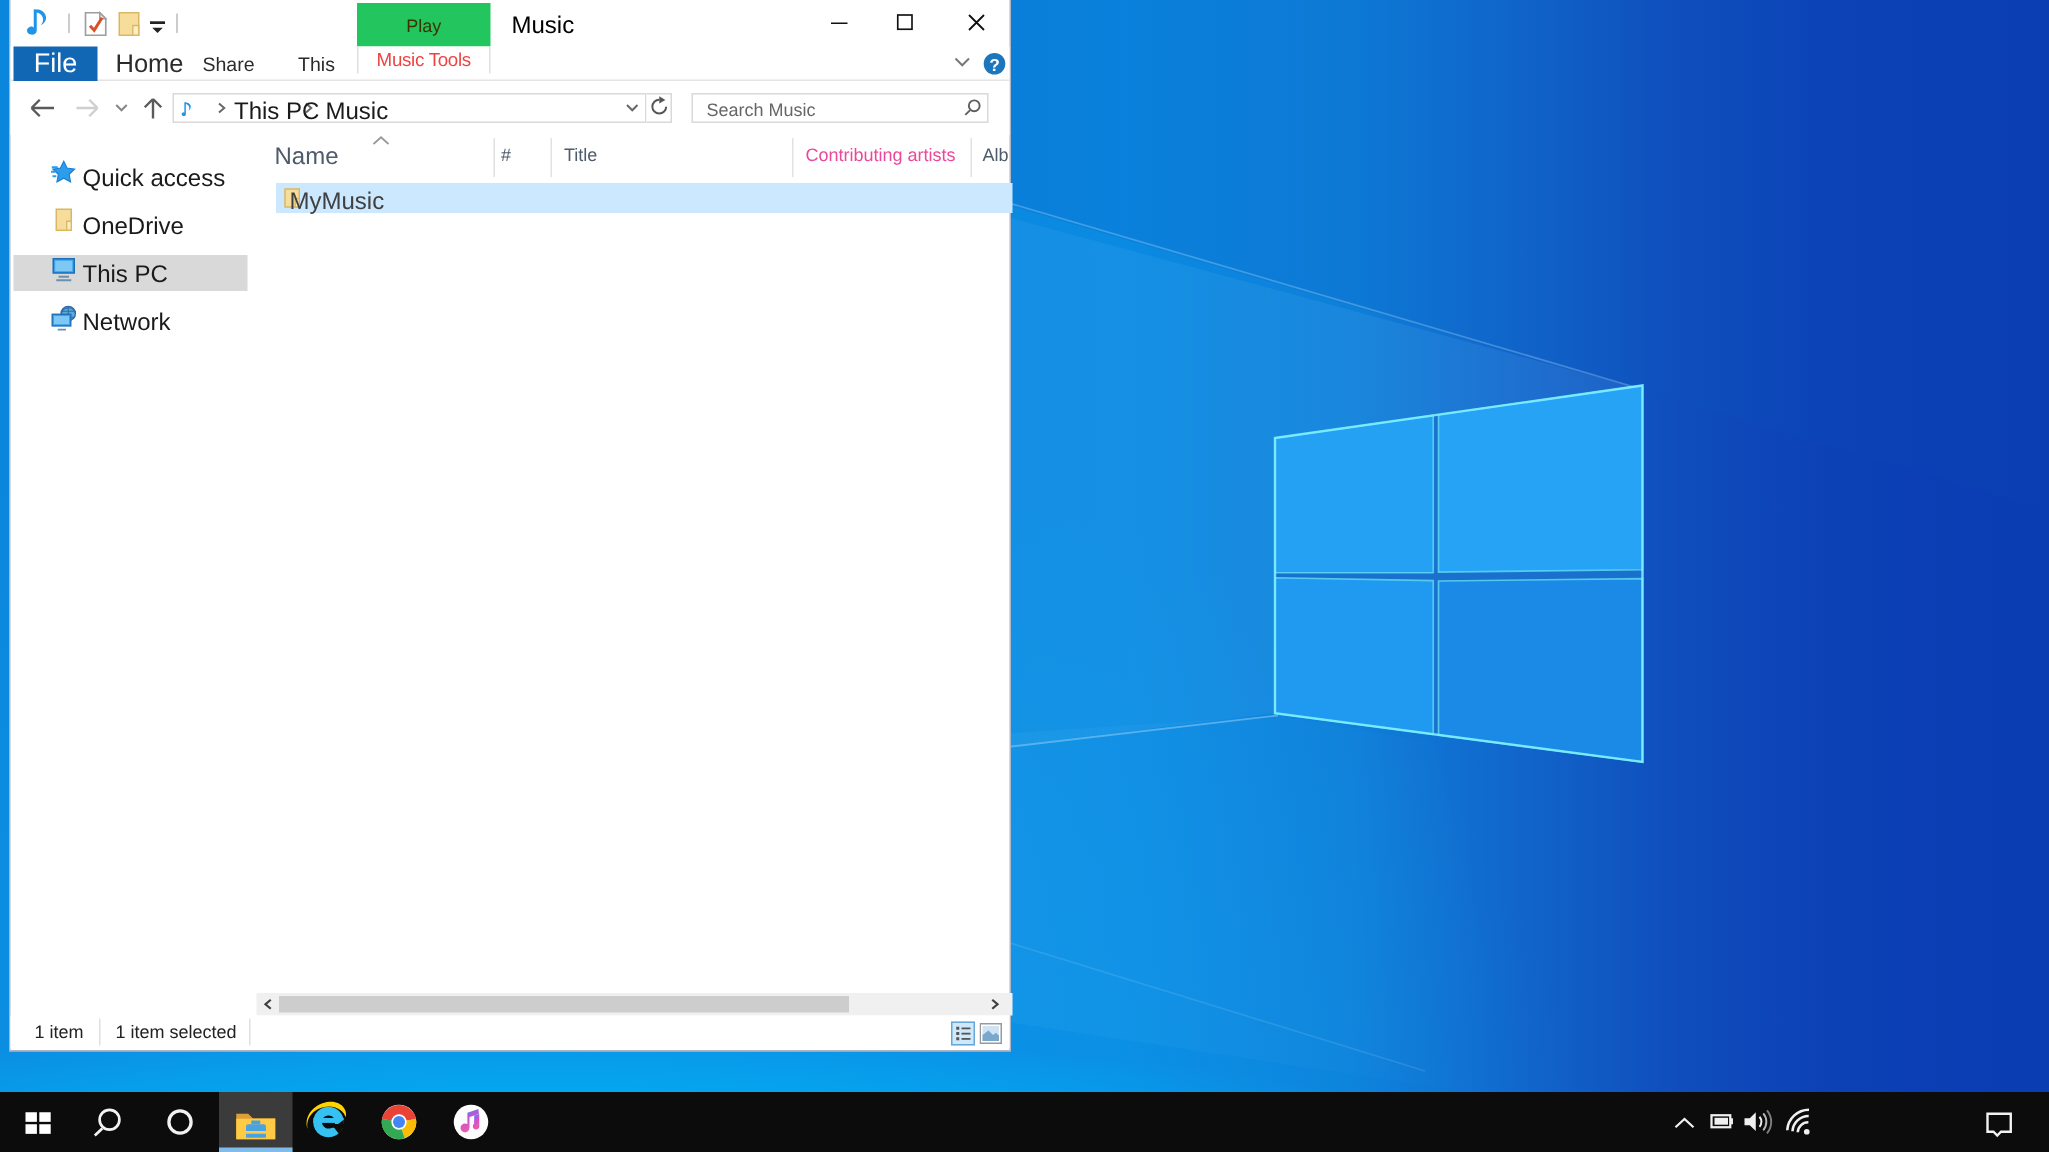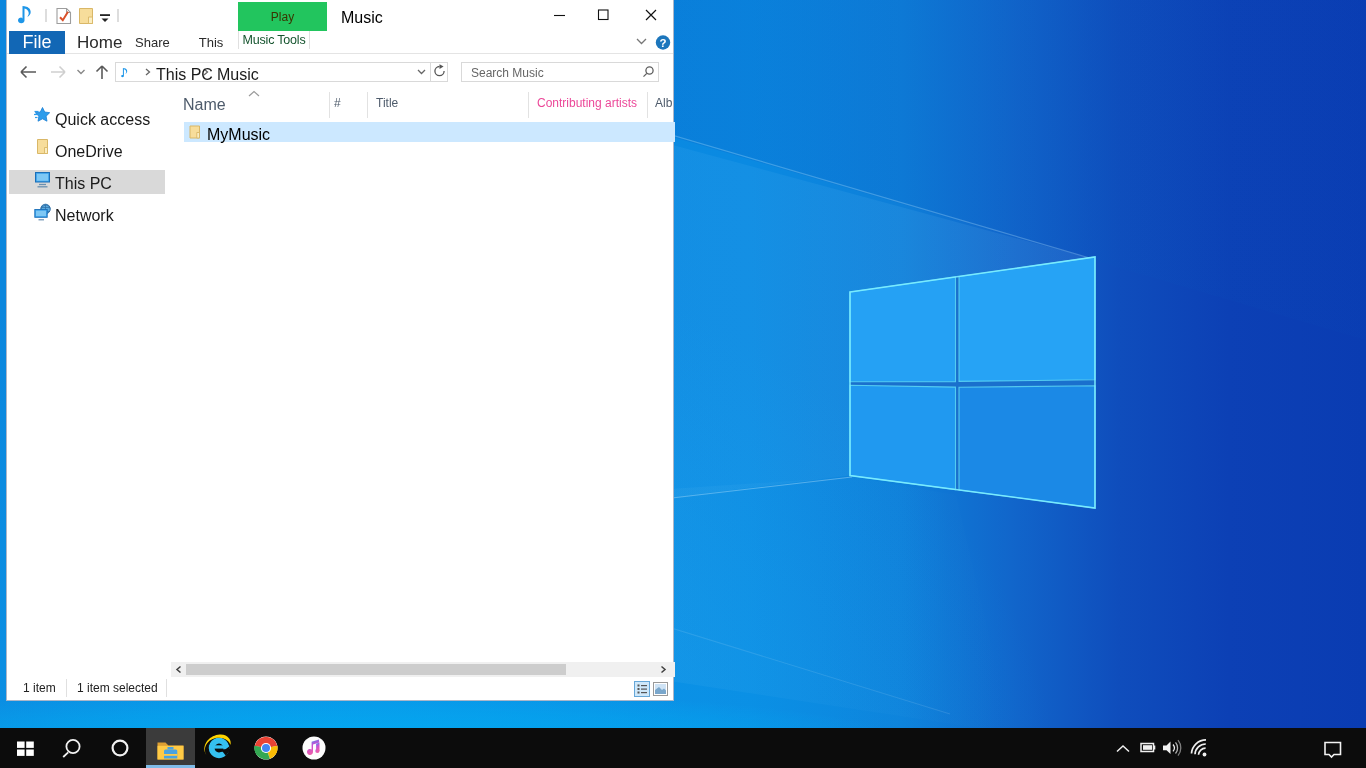--- a/index.html
+++ b/index.html
@@ -186,21 +186,21 @@
 <line x1="7" y1="15.5" x2="18" y2="15.5" stroke="#111" stroke-width="1.1"></line>
 <rect x="51.5" y="10" width="9.5" height="9.5" fill="none" stroke="#111" stroke-width="1.1"></rect>
 <path d="M99 10 L109 20 M109 10 L99 20" stroke="#111" stroke-width="1.2" fill="none"></path>
 </svg>
 
 <div class="abs" style="left:0;top:31px;width:666px;height:23px;background:#fff;border-bottom:1px solid #e4e4e4"></div>
 <div class="abs" style="left:2px;top:31px;width:56px;height:23px;background:#1267b5;color:#fff;font-size:18px;text-align:center;line-height:23px">File</div>
 <div class="abs" style="left:70px;top:31px;width:34px;height:23px;font-size:17px;color:#2b2b2b;text-align:right;line-height:24px">Home</div>
 <div class="abs" style="left:128px;top:31px;width:34px;height:23px;font-size:13px;color:#2b2b2b;text-align:left;line-height:24px">Share</div>
 <div class="abs" style="left:188px;top:31px;width:32px;height:23px;font-size:13px;color:#2b2b2b;text-align:center;line-height:24px">This</div>
-<div class="abs" style="left:231px;top:31px;width:72px;height:18px;border-left:1px solid #e0e0e0;border-right:1px solid #e0e0e0;font-size:12.5px;letter-spacing:-0.2px;color:#14532d;text-align:center;line-height:19px">Music Tools</div>
+<div class="abs" style="left:231px;top:31px;width:89px;height:18px;border-left:1px solid #e0e0e0;border-right:1px solid #e0e0e0;font-size:12.5px;letter-spacing:-0.2px;color:#ef4444;text-align:center;line-height:19px">Music Tools</div>
 <svg class="abs" style="left:626px;top:33px" width="40" height="19" viewBox="0 0 40 19">
 <path d="M4 6 L8.5 10.5 L13 6" stroke="#777" stroke-width="1.3" fill="none"></path>
 <circle cx="30" cy="9.5" r="7.2" fill="#1c76bc"></circle>
 <text x="30" y="14" font-size="11.5" font-weight="bold" fill="#fff" text-anchor="middle" font-family="Liberation Sans">?</text>
 </svg>
 
 <div class="abs" style="left:0;top:54px;width:666px;height:36px;background:#fff"></div>
 <svg class="abs" style="left:0;top:54px" width="110" height="36" viewBox="0 0 110 36">
 <path d="M14 18 L29 18 M14 18 L19.5 12.5 M14 18 L19.5 23.5" stroke="#5a5a5a" stroke-width="1.6" fill="none"></path>
 <path d="M44 18 L58 18 M58 18 L52.5 12.5 M58 18 L52.5 23.5" stroke="#cfcfcf" stroke-width="1.6" fill="none"></path>
@@ -270,21 +270,21 @@
 <div class="abs" style="left:322px;top:92px;width:1px;height:26px;background:#e2e2e2"></div>
 <div class="abs" style="left:360px;top:92px;width:1px;height:26px;background:#e2e2e2"></div>
 <div class="abs" style="left:521px;top:92px;width:1px;height:26px;background:#e2e2e2"></div>
 <div class="abs" style="left:640px;top:92px;width:1px;height:26px;background:#e2e2e2"></div>
 
 <div class="abs" style="left:177px;top:122px;width:491px;height:20px;background:#cce8ff"></div>
 <svg class="abs" style="left:182px;top:125px" width="15" height="14" viewBox="0 0 15 14">
 <path d="M1 1 L10.5 1 L10.5 13 L1 13 Z" fill="#f7dd9b" stroke="#d9b767" stroke-width="1"></path>
 <path d="M7.8 7.5 L10.5 7.5 L10.5 13 L7.8 13 Z" fill="#fbeec3" stroke="#d9b767" stroke-width="0.9"></path>
 </svg>
-<div class="abs t12" style="left:200px;top:126px;color:#000000">MyMusic</div>
+<div class="abs t12" style="left:186px;top:126px;color:#404040">MyMusic</div>
 
 <div class="abs" style="left:164px;top:662px;width:504px;height:15px;background:#f0f0f0"></div>
 <svg class="abs" style="left:164px;top:662px" width="504" height="15" viewBox="0 0 504 15">
 <path d="M9.5 4.5 L6 7.5 L9.5 10.5" fill="none" stroke="#404040" stroke-width="1.5"></path>
 <path d="M490.5 4.5 L494 7.5 L490.5 10.5" fill="none" stroke="#404040" stroke-width="1.5"></path>
 <rect x="15" y="2" width="380" height="11" fill="#cdcdcd"></rect>
 </svg>
 
 <div class="abs" style="left:0;top:677px;width:666px;height:22px;background:#fff"></div>
 <div class="abs" style="left:16px;top:681px;font-size:12px;color:#222">1 item</div>

